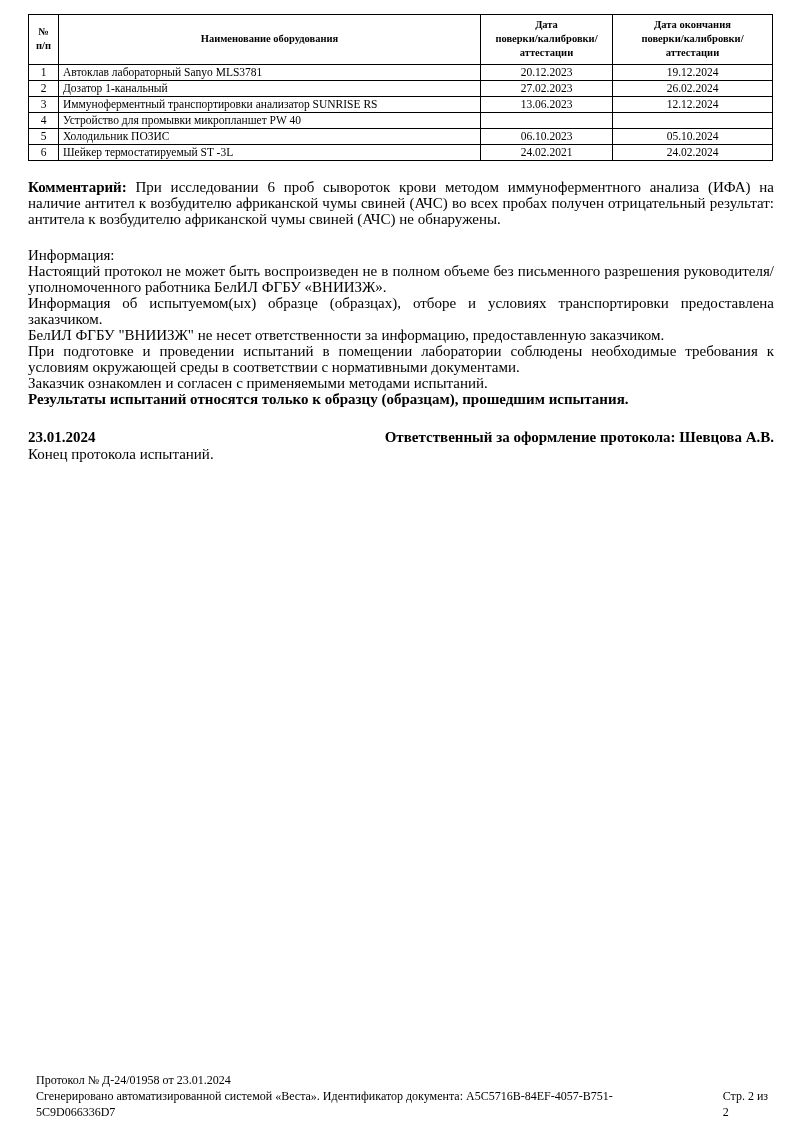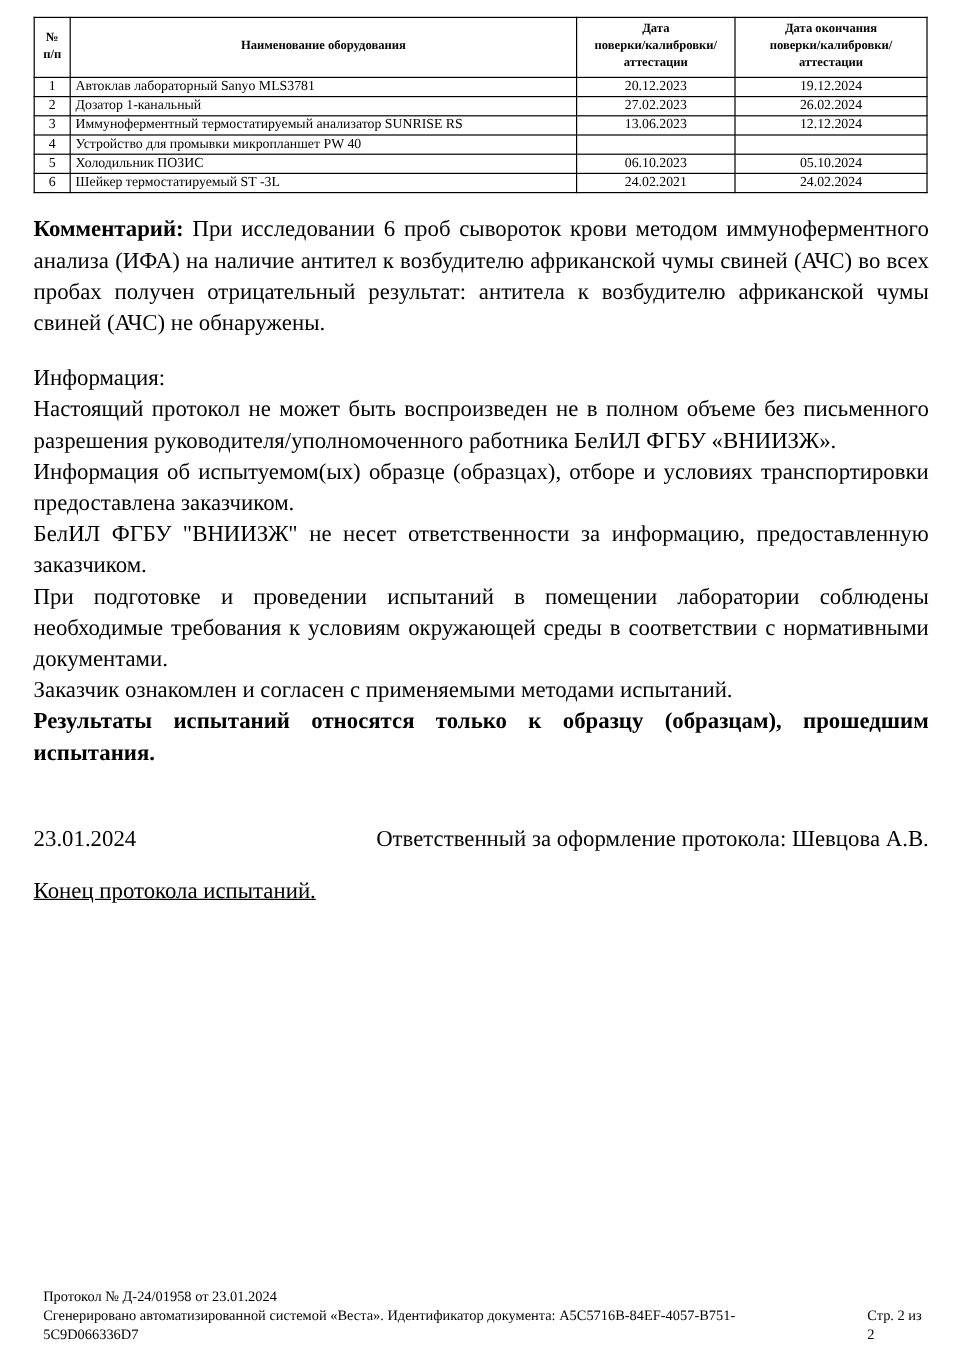--- a/index.html
+++ b/index.html
@@ -37,30 +37,31 @@
     height: 16px;
     padding: 1px 4px;
   }
   .col-num { width: 30px; }
   .col-name { width: 422px; }
   .col-date { width: 132px; margin-left: 16px; }
   .col-date-end { width: 160px; }
   td.center { text-align: center; }
 
   p { margin: 0; }
-  .bodytext { font-size: 19px; line-height: 26px; }
+  .bodytext { font-size: 15px; line-height: 16px; }
   .justify { text-align: justify; }
   .comment { margin-top: 18px; }
   .notes-title { margin-top: 20px; }
   .signoff {
-    margin-top: 46px;
+    margin-top: 22px;
     display: flex;
     justify-content: space-between;
+    font-weight: bold;
   }
-  .endline { margin-top: 17px; text-decoration: underline; }
+  .endline { margin-top: 1px; }
   b { font-weight: bold; }
 
   .footer {
     position: absolute;
     left: 36px;
     right: 24px;
     bottom: 12px;
     font-size: 12px;
     line-height: 16px;
   }
@@ -95,21 +96,21 @@
         <td class="center">19.12.2024</td>
       </tr>
       <tr>
         <td class="center">2</td>
         <td>Дозатор 1-канальный</td>
         <td class="center">27.02.2023</td>
         <td class="center">26.02.2024</td>
       </tr>
       <tr>
         <td class="center">3</td>
-        <td>Иммуноферментный термостатируемый анализатор SUNRISE RS</td>
+        <td>Иммуноферментный транспортировки анализатор SUNRISE RS</td>
         <td class="center">13.06.2023</td>
         <td class="center">12.12.2024</td>
       </tr>
       <tr>
         <td class="center">4</td>
         <td>Устройство для промывки микропланшет PW 40</td>
         <td class="center"></td>
         <td class="center"></td>
       </tr>
       <tr>

